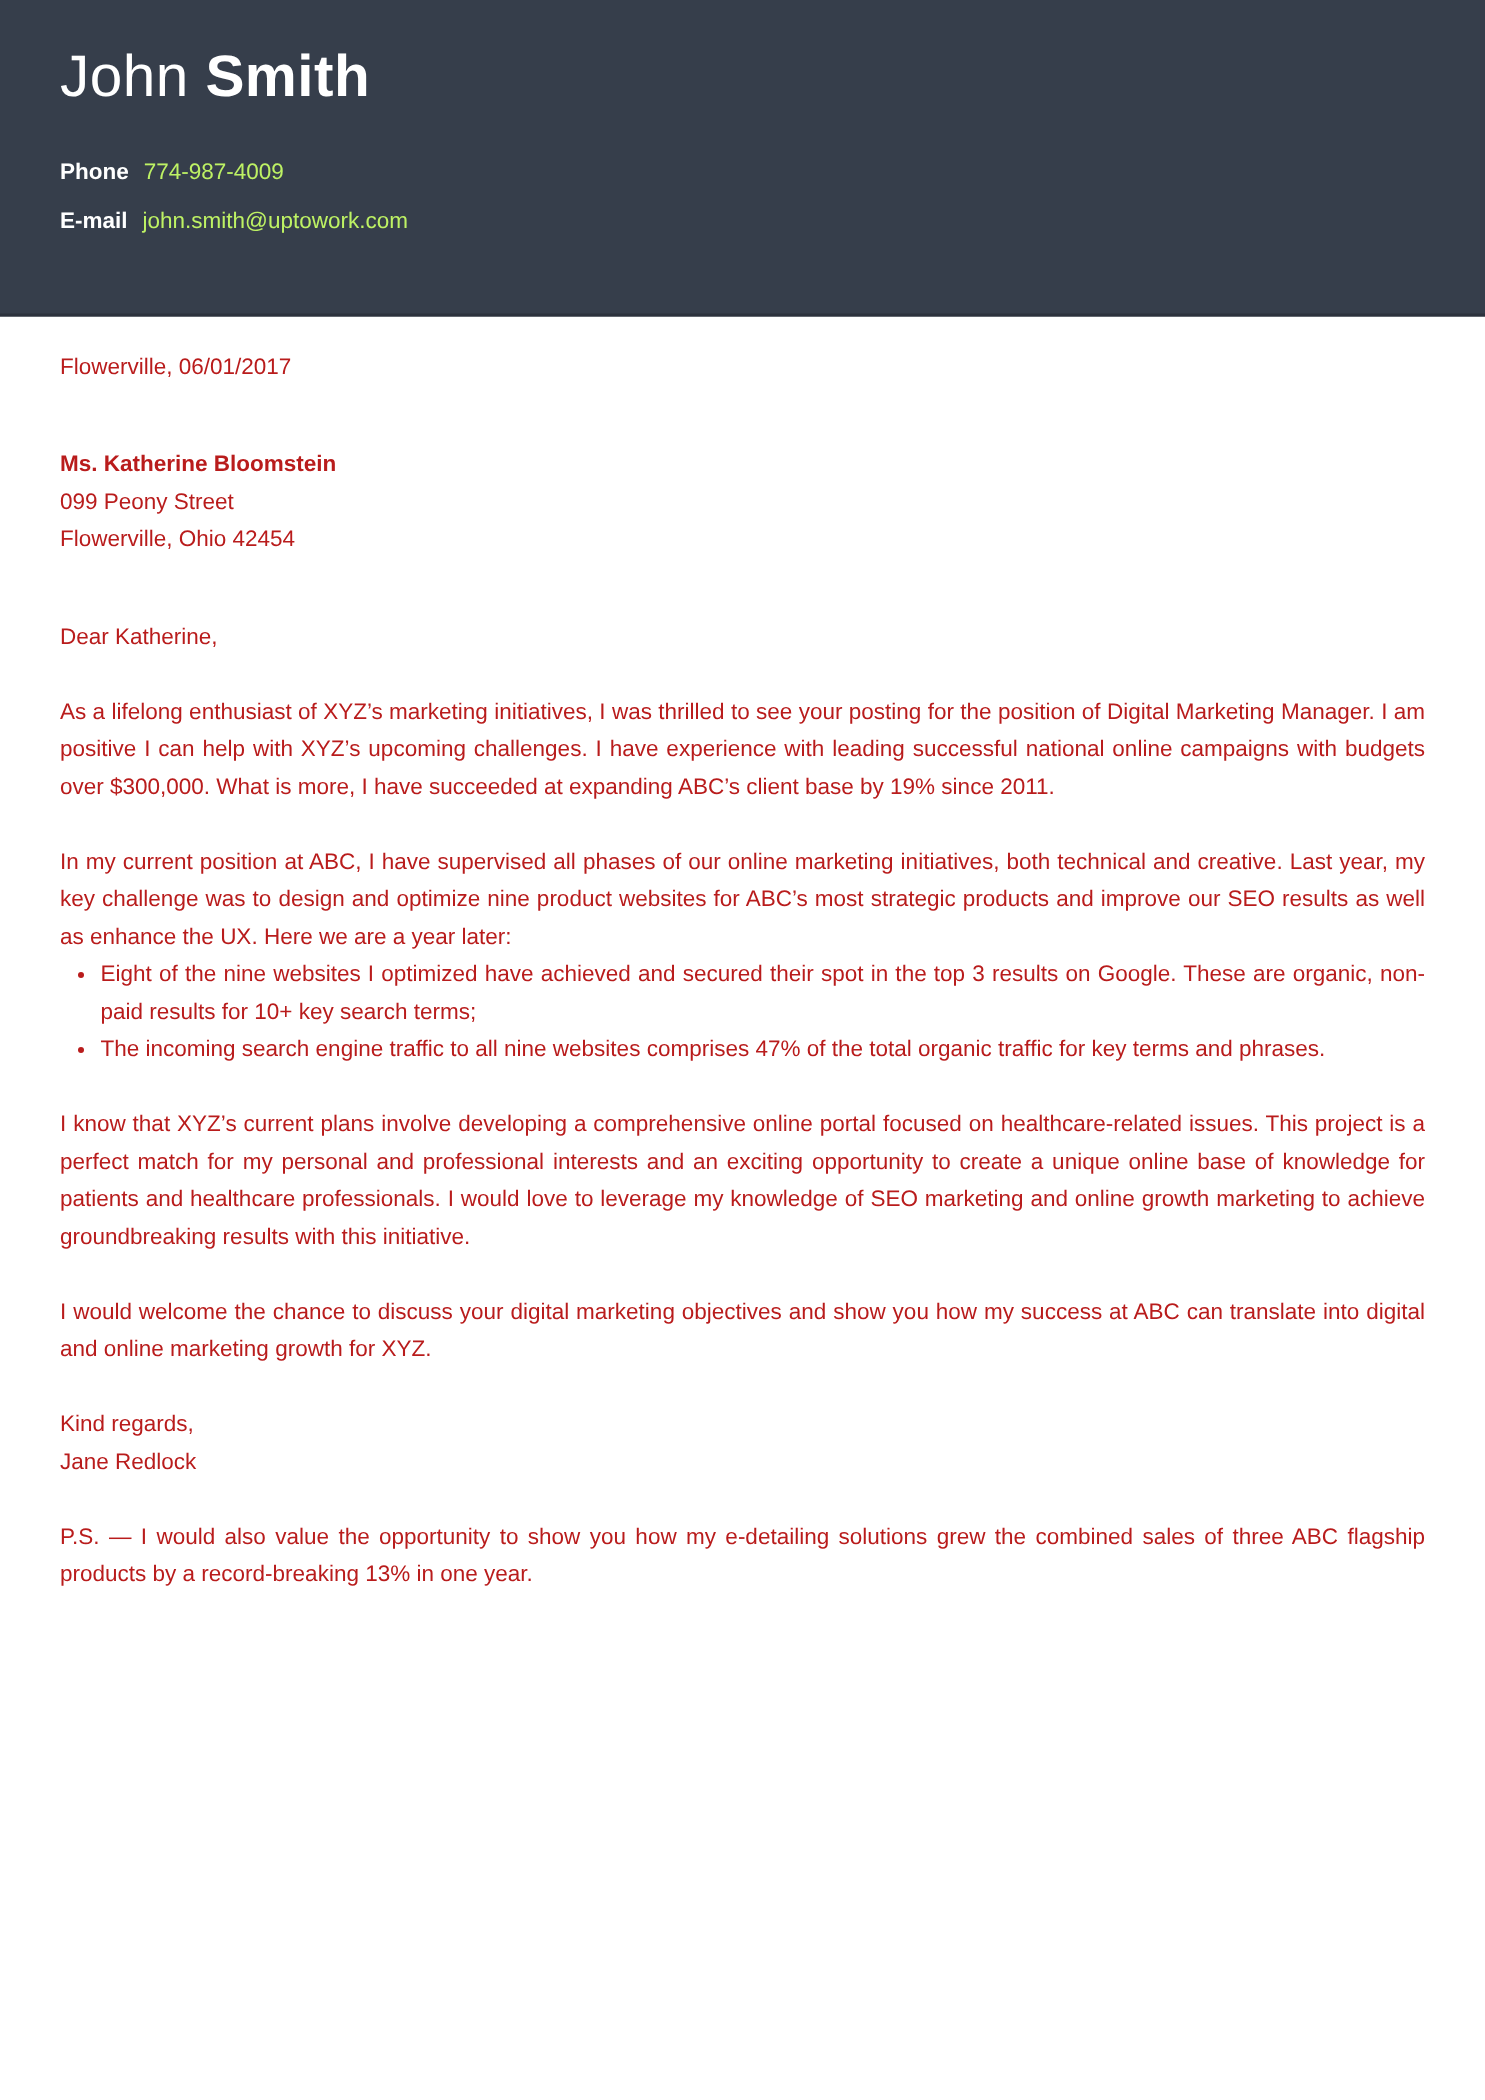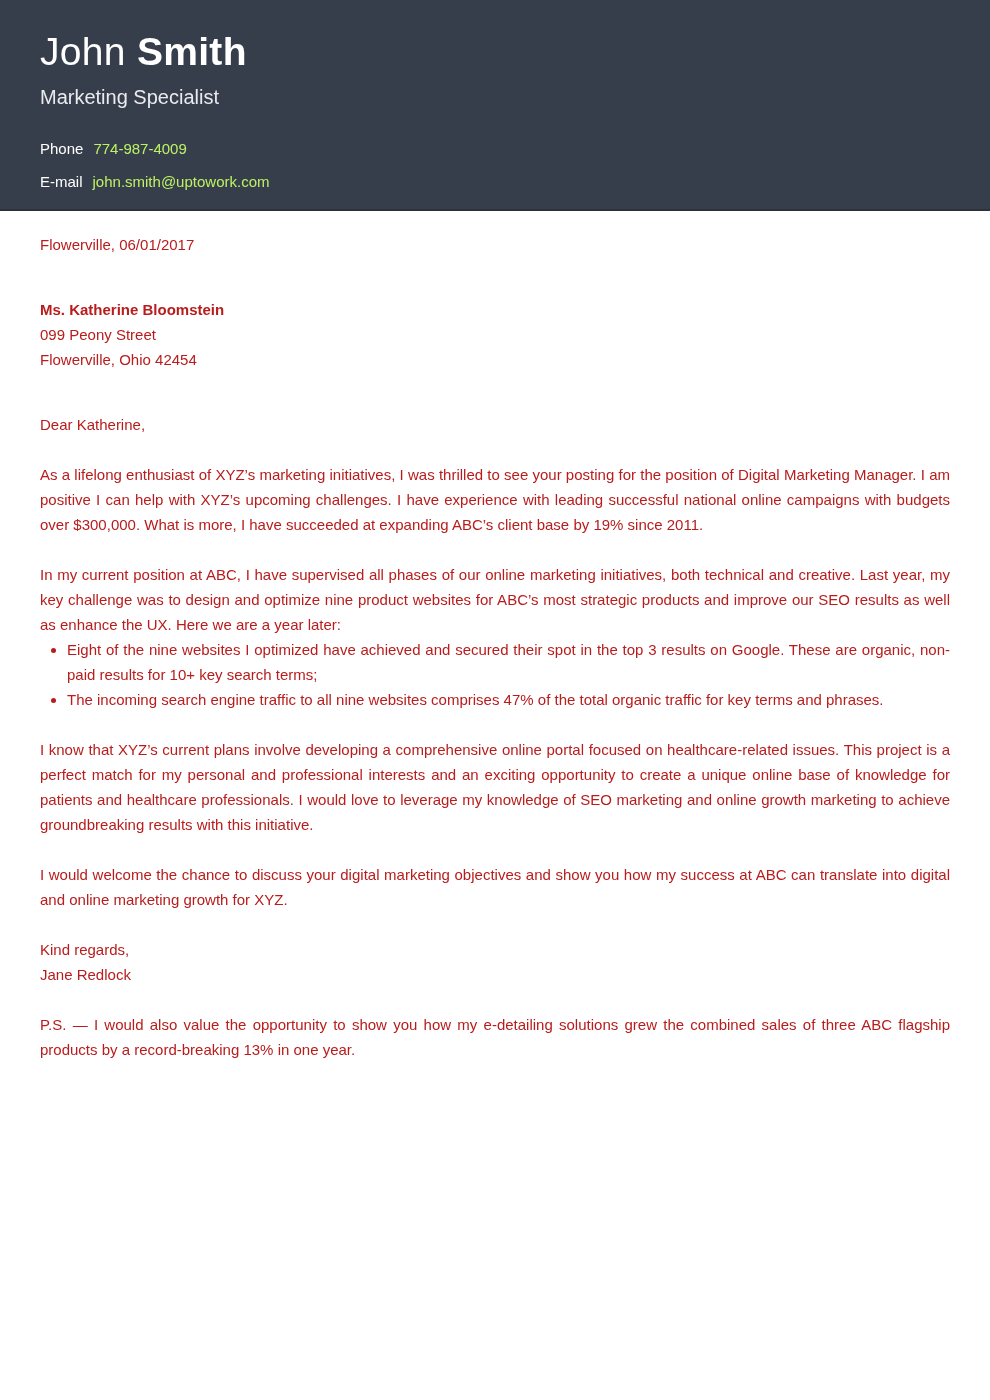--- a/index.html
+++ b/index.html
@@ -41,21 +41,21 @@
     font-weight: 400;
     color: #e9ebee;
   }
   .contact { margin-top: 29px; }
   .contact-row {
     font-size: 15px;
     line-height: 20px;
   }
   .contact-row + .contact-row { margin-top: 13px; }
   .contact-label {
-    font-weight: 400;
+    font-weight: 700;
     color: #ffffff;
     margin-right: 10px;
   }
   .contact-value { color: #bef264; }
 
   
   .letter {
     box-sizing: border-box;
     padding: 21px 40px 0 40px;
     color: #b91c1c;
@@ -80,21 +80,20 @@
   .valediction { margin-top: 25px !important; }
 </style>
 </head>
 <body>
 
 <div class="page">
 
   <header class="header">
     <h1 class="name"><span class="first">John</span>
       <span class="last">Smith</span></h1>
-    <div class="job-title">Marketing Specialist</div>
 
     <div class="contact">
       <div class="contact-row">
         <span class="contact-label">Phone</span><span class="contact-value">774-987-4009</span>
       </div>
       <div class="contact-row">
         <span class="contact-label">E-mail</span><span class="contact-value">john.smith@uptowork.com</span>
       </div>
     </div>
   </header>

